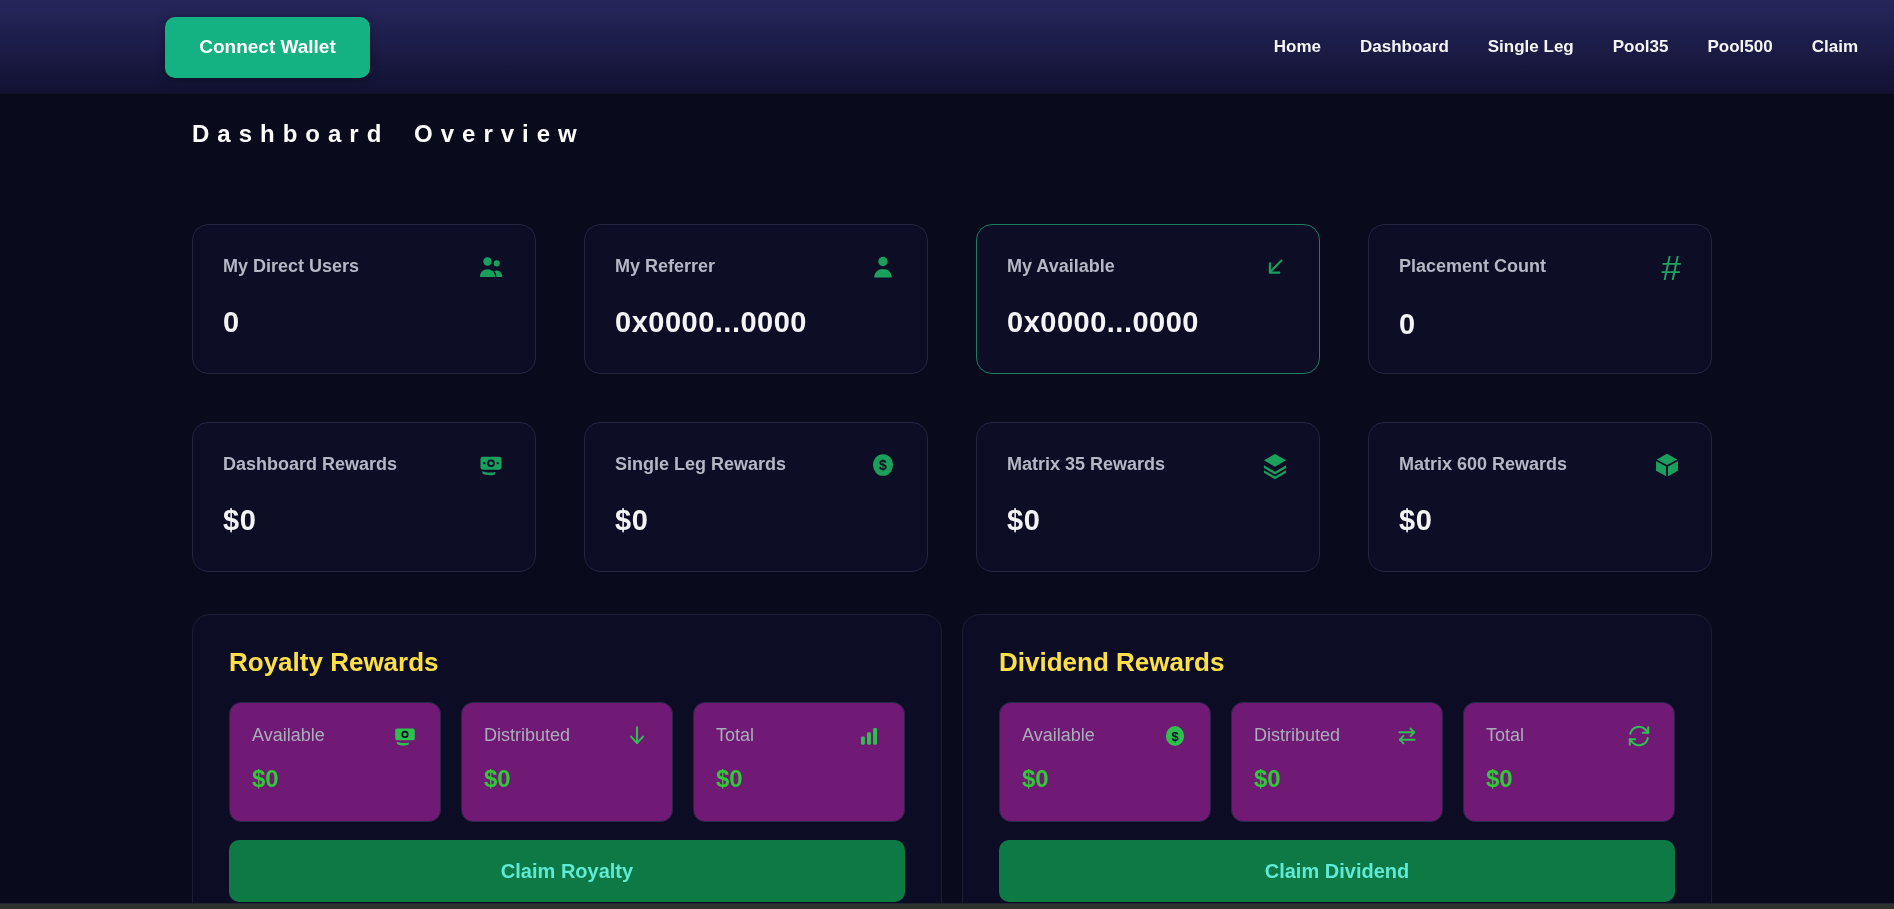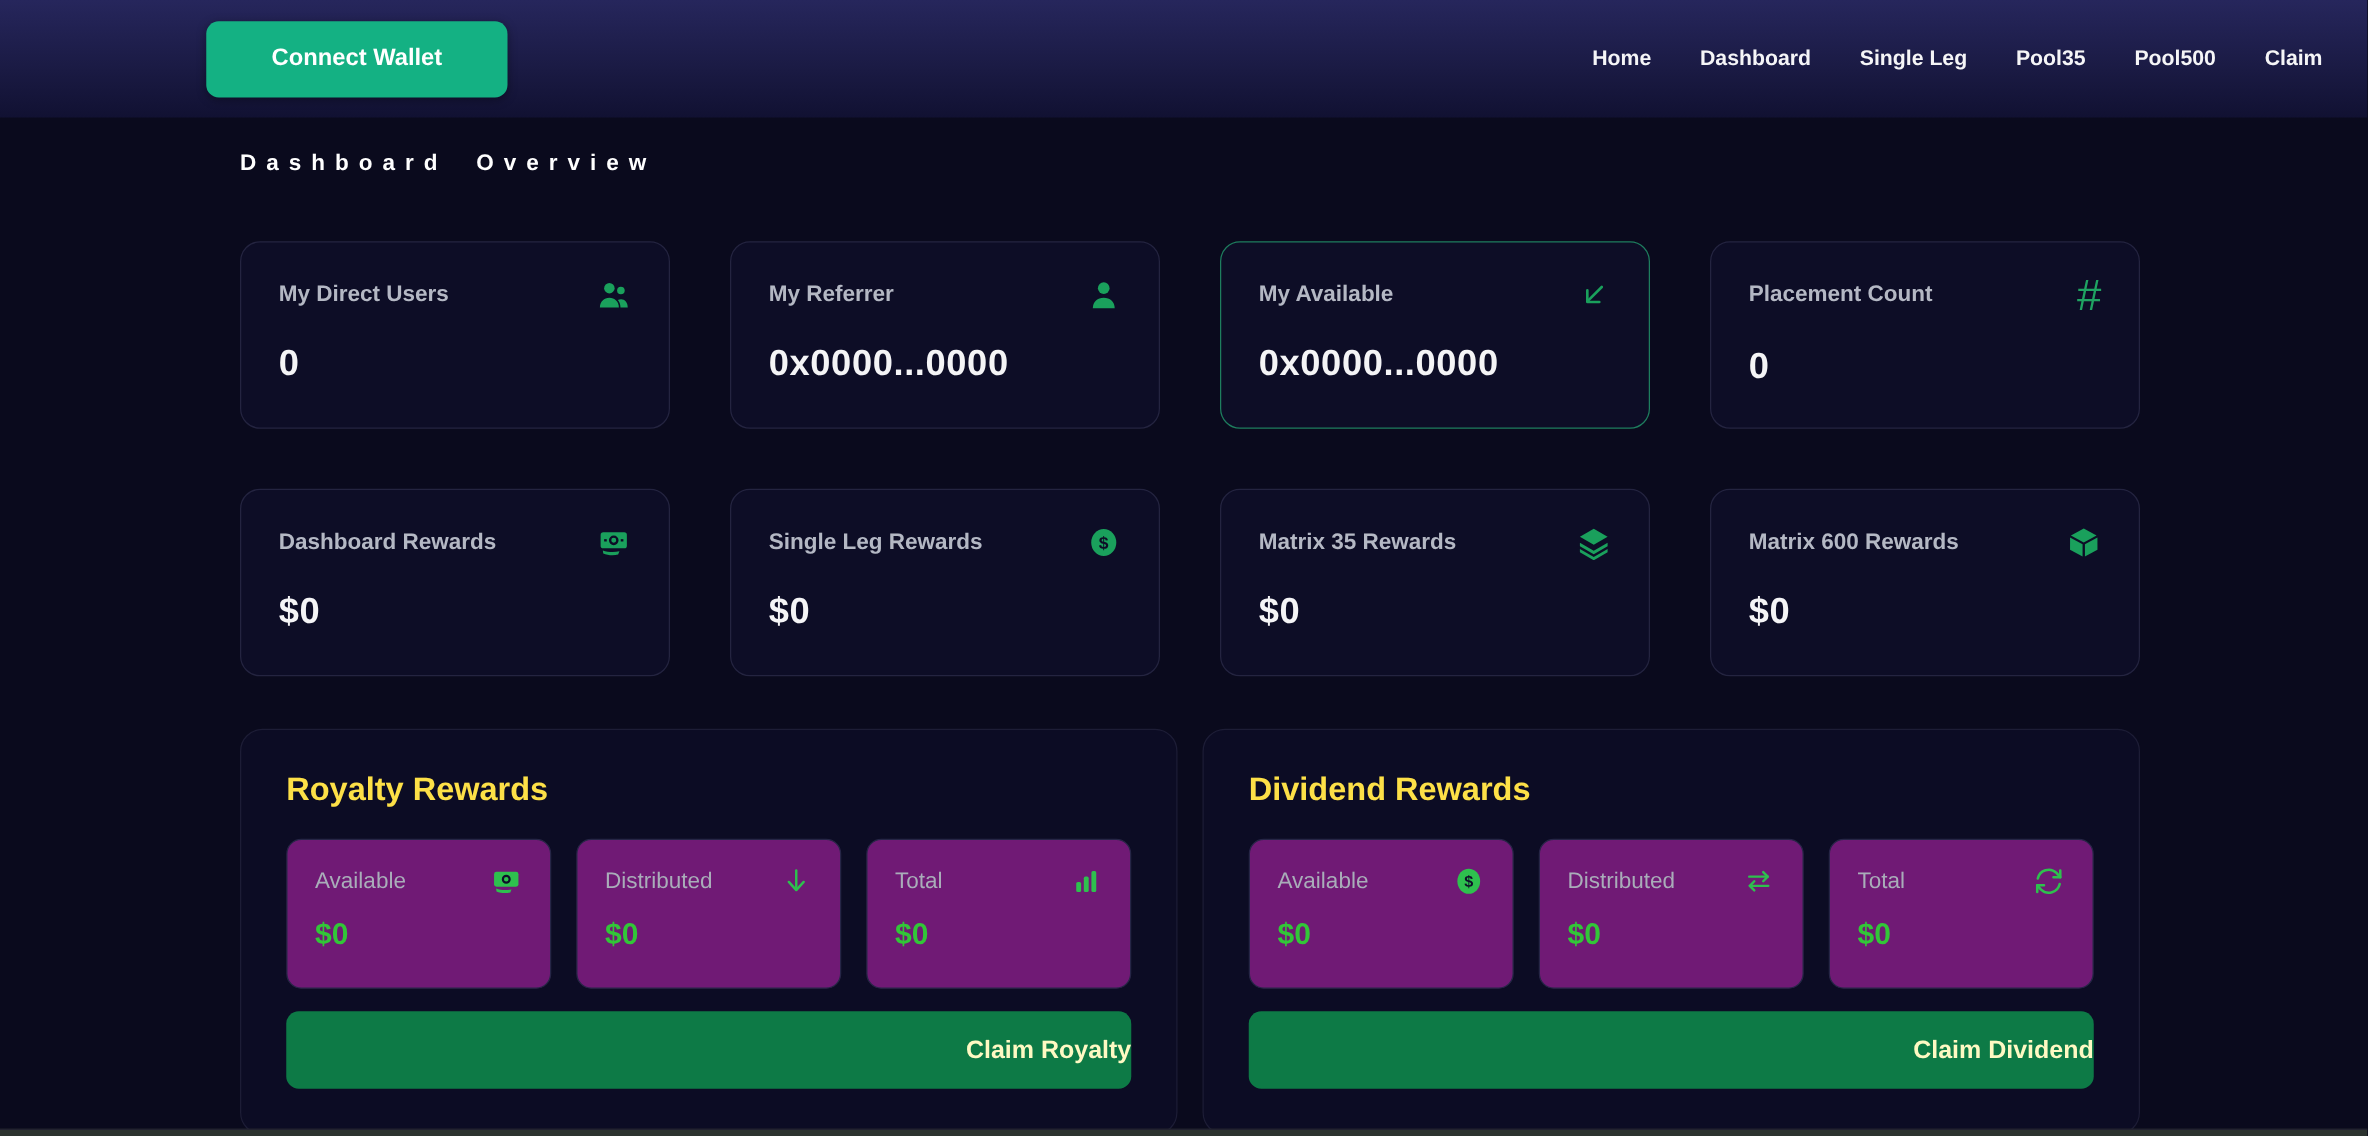--- a/index.html
+++ b/index.html
@@ -15,33 +15,33 @@
   
   .navbar {
     height:94px;
     background:linear-gradient(180deg,#26265c 0%,#1b1b45 55%,#111132 100%);
     display:flex; align-items:center; justify-content:space-between;
     padding:0 36px 0 165px;
   }
   .connect-btn {
     background:#14b183; color:#fff; border:none; cursor:pointer;
     font-family:inherit; font-weight:700; font-size:19px;
-    width:241px; height:61px; border-radius:10px;
+    width:205px; height:61px; border-radius:10px;
     box-shadow:0 2px 8px rgba(0,0,0,.35);
   }
   .nav-links { display:flex; align-items:center; gap:39px; }
   .nav-link {
     color:#f5f5f7; font-weight:700; font-size:17px; text-decoration:none;
     cursor:pointer; white-space:nowrap;
   }
 
   
   .main { padding:0 182px 0 192px; }
   .page-title {
-    margin:26px 0 52px; font-size:18px; font-weight:700; color:#ffffff;
+    margin:26px 0 76px; font-size:24px; font-weight:700; color:#ffffff;
     letter-spacing:8px; word-spacing:10px;
   }
 
   
   .stat-grid {
     display:grid; grid-template-columns:repeat(4,1fr);
     column-gap:34px; row-gap:54px;gap:48px;
   }
   .stat-card {
     background:#0d0d26; border:1px solid #242440; border-radius:16px;
@@ -68,22 +68,22 @@
   .sub-grid { display:grid; grid-template-columns:repeat(3,1fr); gap:20px; }
   .sub-card {
     background:#701a75; border:1px solid #262646; border-radius:12px;
     min-height:120px; padding:20px 22px;
   }
   .sub-head { display:flex; justify-content:space-between; align-items:flex-start; }
   .sub-label { font-size:18px; font-weight:400; color:#a9adb9; padding-top:2px; }
   .sub-value { margin-top:16px; font-size:24px; font-weight:700; color:#32c638; }
   .claim-btn {
     margin-top:18px; width:100%; height:62px; border:none; cursor:pointer;
-    background:#0d7a46; color:#fef9c3; border-radius:10px;
-    font-family:inherit; font-weight:700; font-size:20px;text-align:right;
+    background:#0d7a46; color:#5eead4; border-radius:10px;
+    font-family:inherit; font-weight:700; font-size:20px;
   }
 
   
   .bottom-strip {
     position:absolute; left:0; bottom:0; width:100%; height:6px;
     background:#2c332f; border-top:1px solid #222230;
   }
 </style>
 </head>
 <body>

